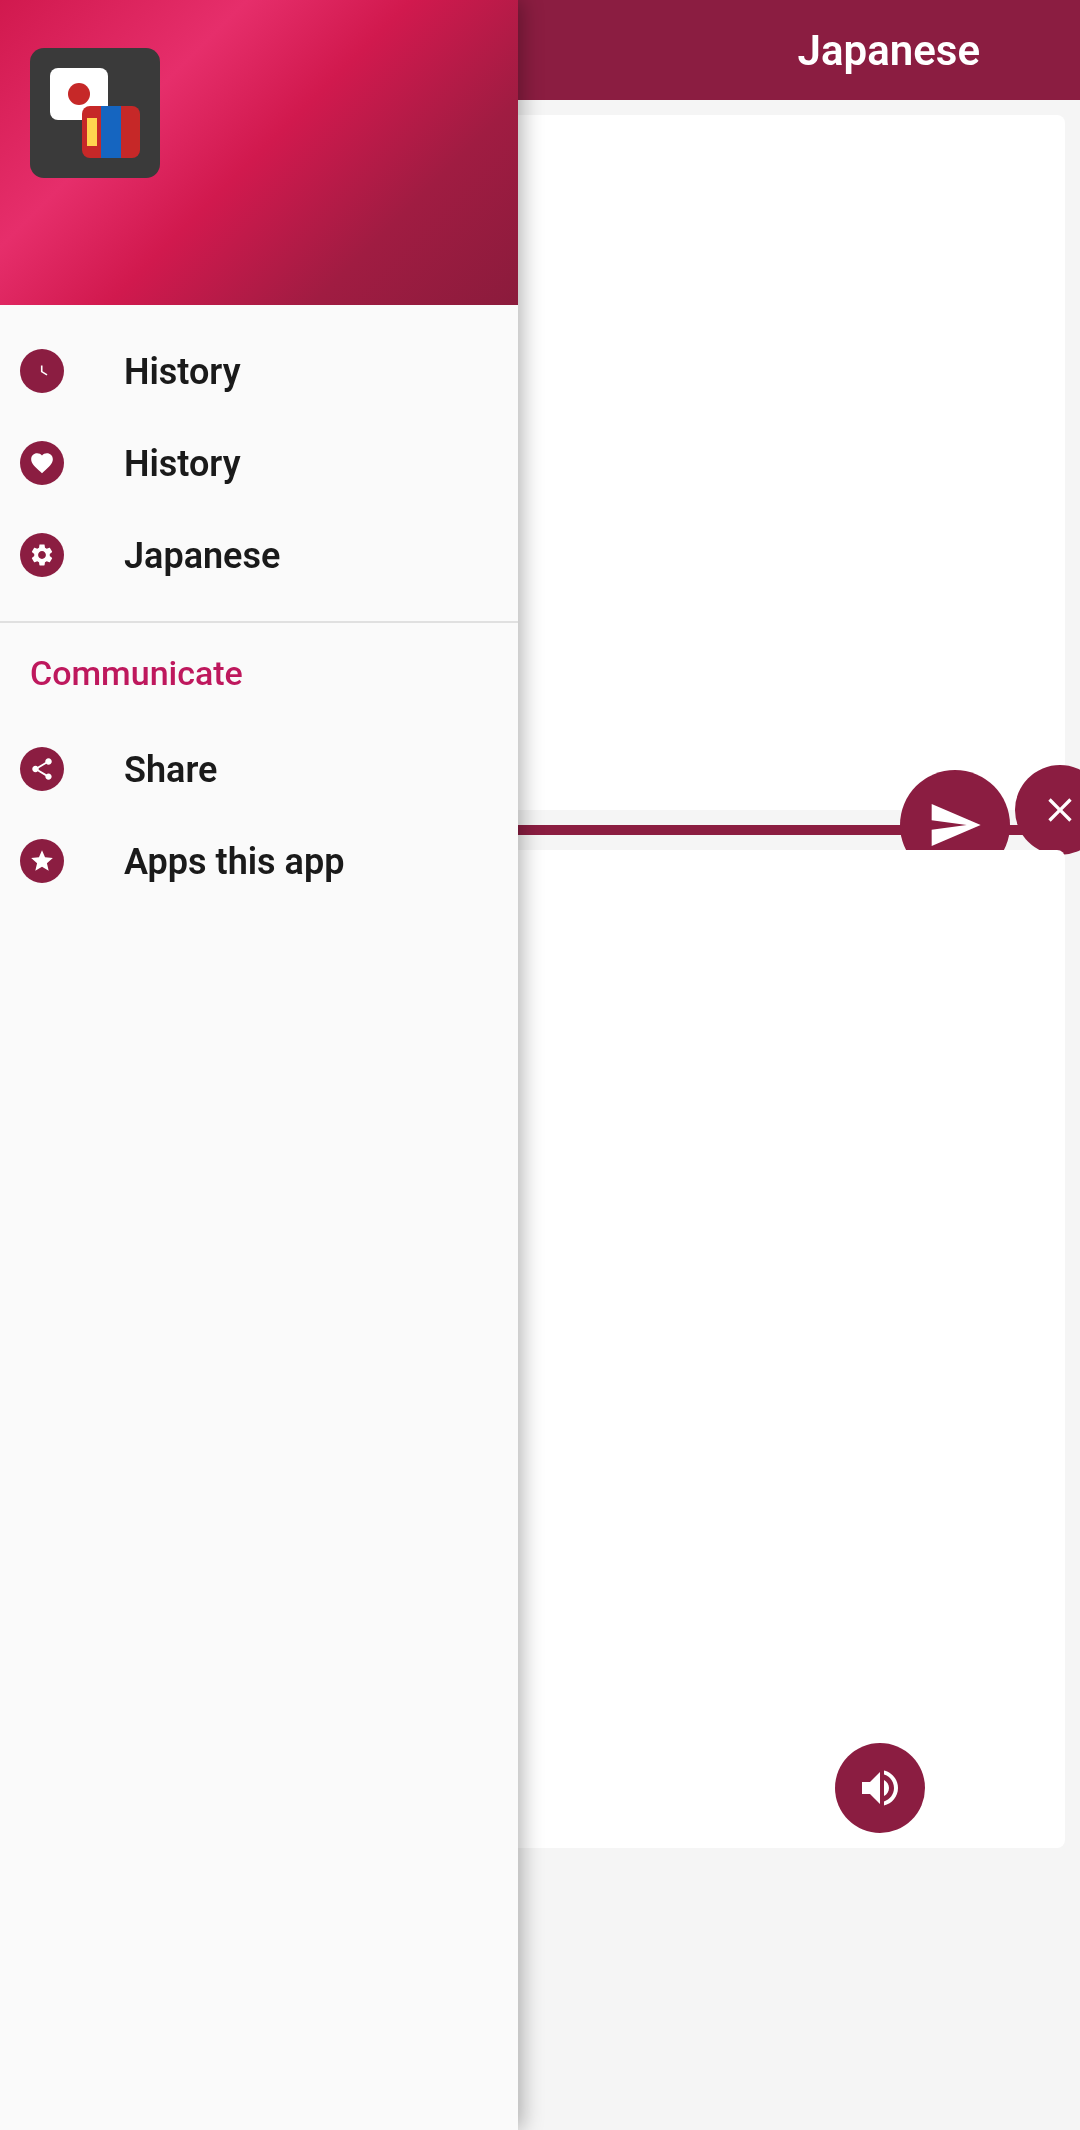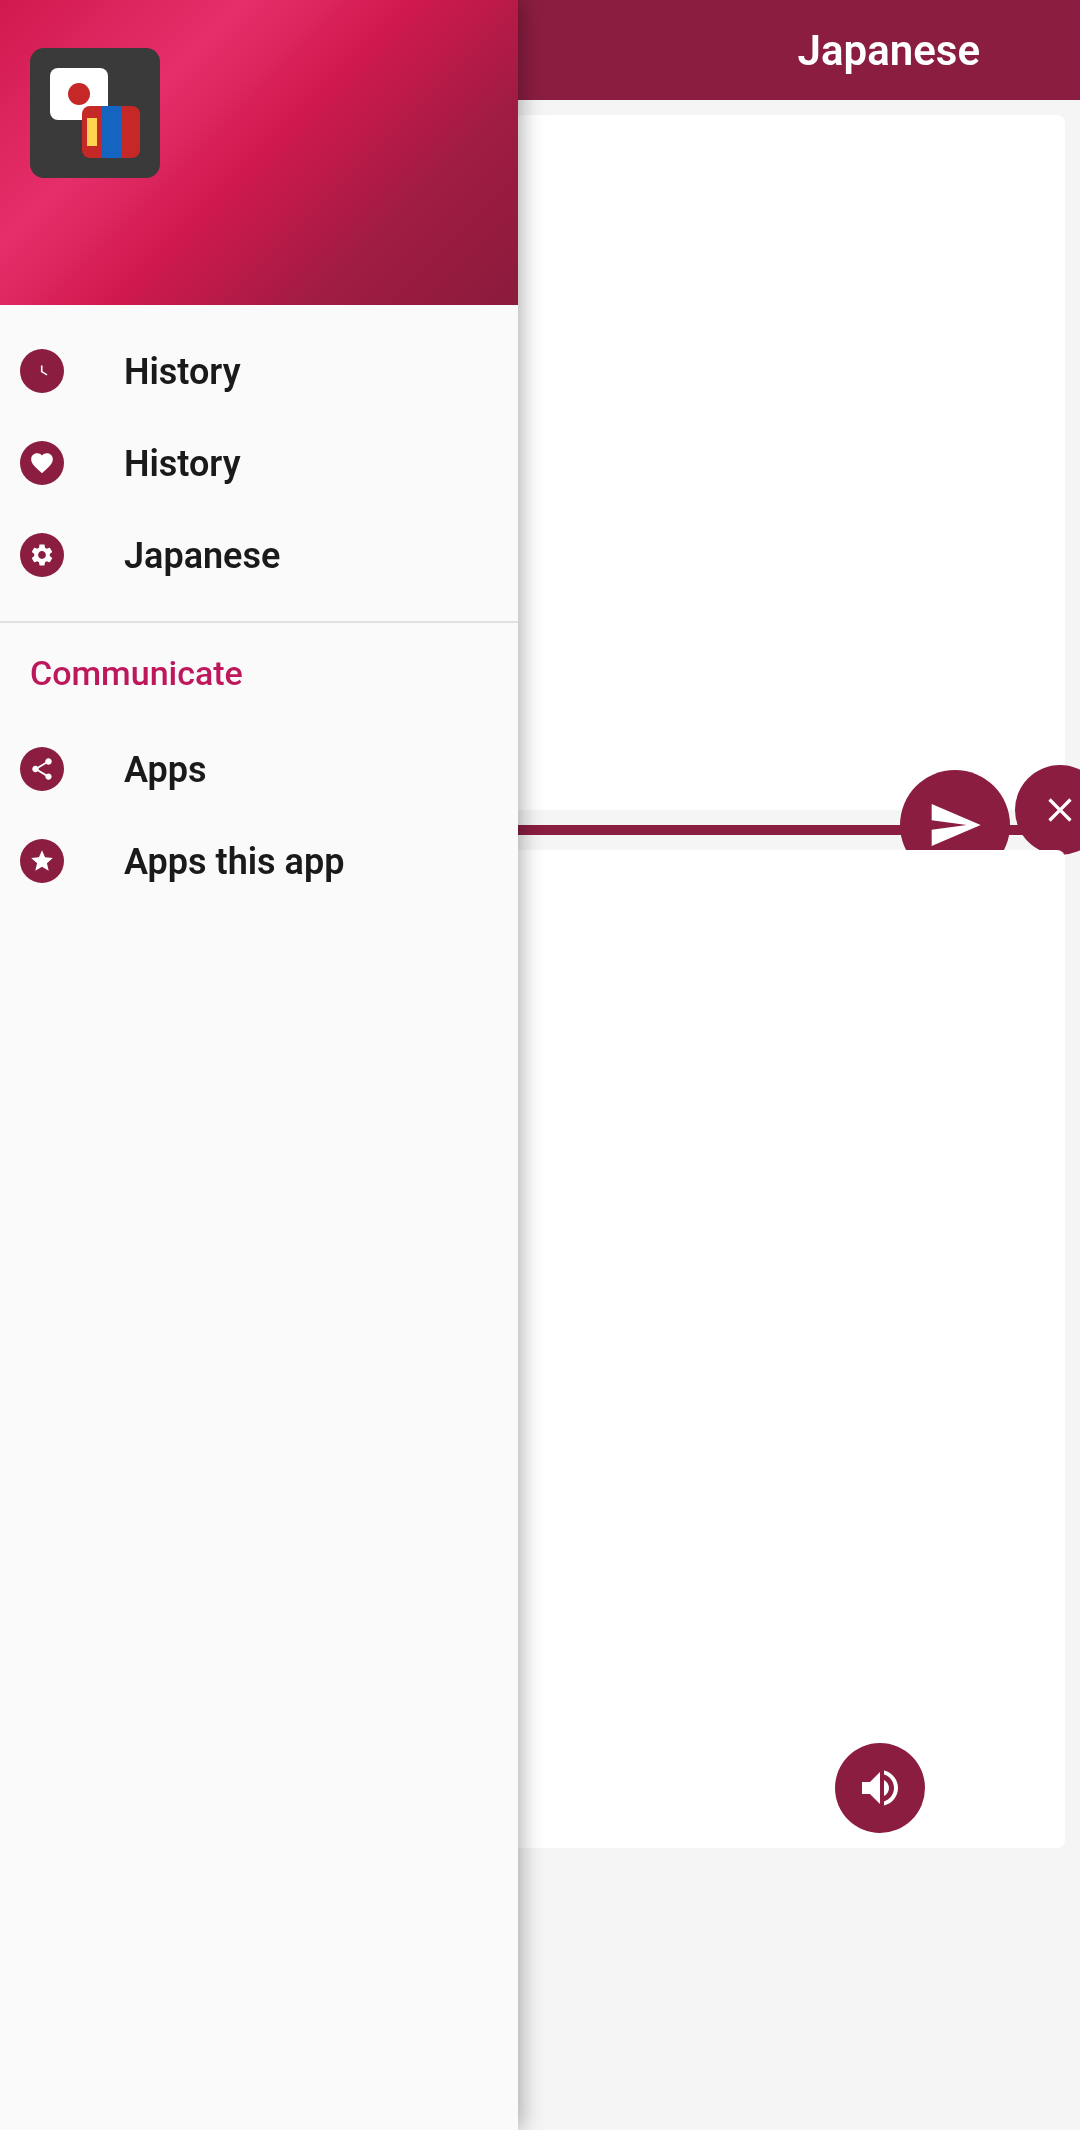--- a/index.html
+++ b/index.html
@@ -347,21 +347,21 @@
 
   <div class="menu-section-title">Communicate</div>
 
   <div class="drawer-menu">
     <div class="menu-item">
       <div class="menu-icon">
         <svg width="26" height="26" viewBox="0 0 24 24" class="icon-svg">
           <path d="M18 16.08c-.76 0-1.44.3-1.96.77L8.91 12.7c.05-.23.09-.46.09-.7s-.04-.47-.09-.7l7.05-4.11c.54.5 1.25.81 2.04.81 1.66 0 3-1.34 3-3s-1.34-3-3-3-3 1.34-3 3c0 .24.04.47.09.7L8.04 9.81C7.5 9.31 6.79 9 6 9c-1.66 0-3 1.34-3 3s1.34 3 3 3c.79 0 1.5-.31 2.04-.81l7.12 4.16c-.05.21-.08.43-.08.65 0 1.61 1.31 2.92 2.92 2.92 1.61 0 2.92-1.31 2.92-2.92s-1.31-2.92-2.92-2.92z"></path>
         </svg>
       </div>
-      <span class="menu-label">Apps</span>
+      <span class="menu-label">Share</span>
     </div>
 
     <div class="menu-item">
       <div class="menu-icon">
         <svg width="26" height="26" viewBox="0 0 24 24" class="icon-svg">
           <path d="M12 17.27L18.18 21l-1.64-7.03L22 9.24l-7.19-.61L12 2 9.19 8.63 2 9.24l5.46 4.73L5.82 21z"></path>
         </svg>
       </div>
       <span class="menu-label">Apps this app</span>
     </div>

